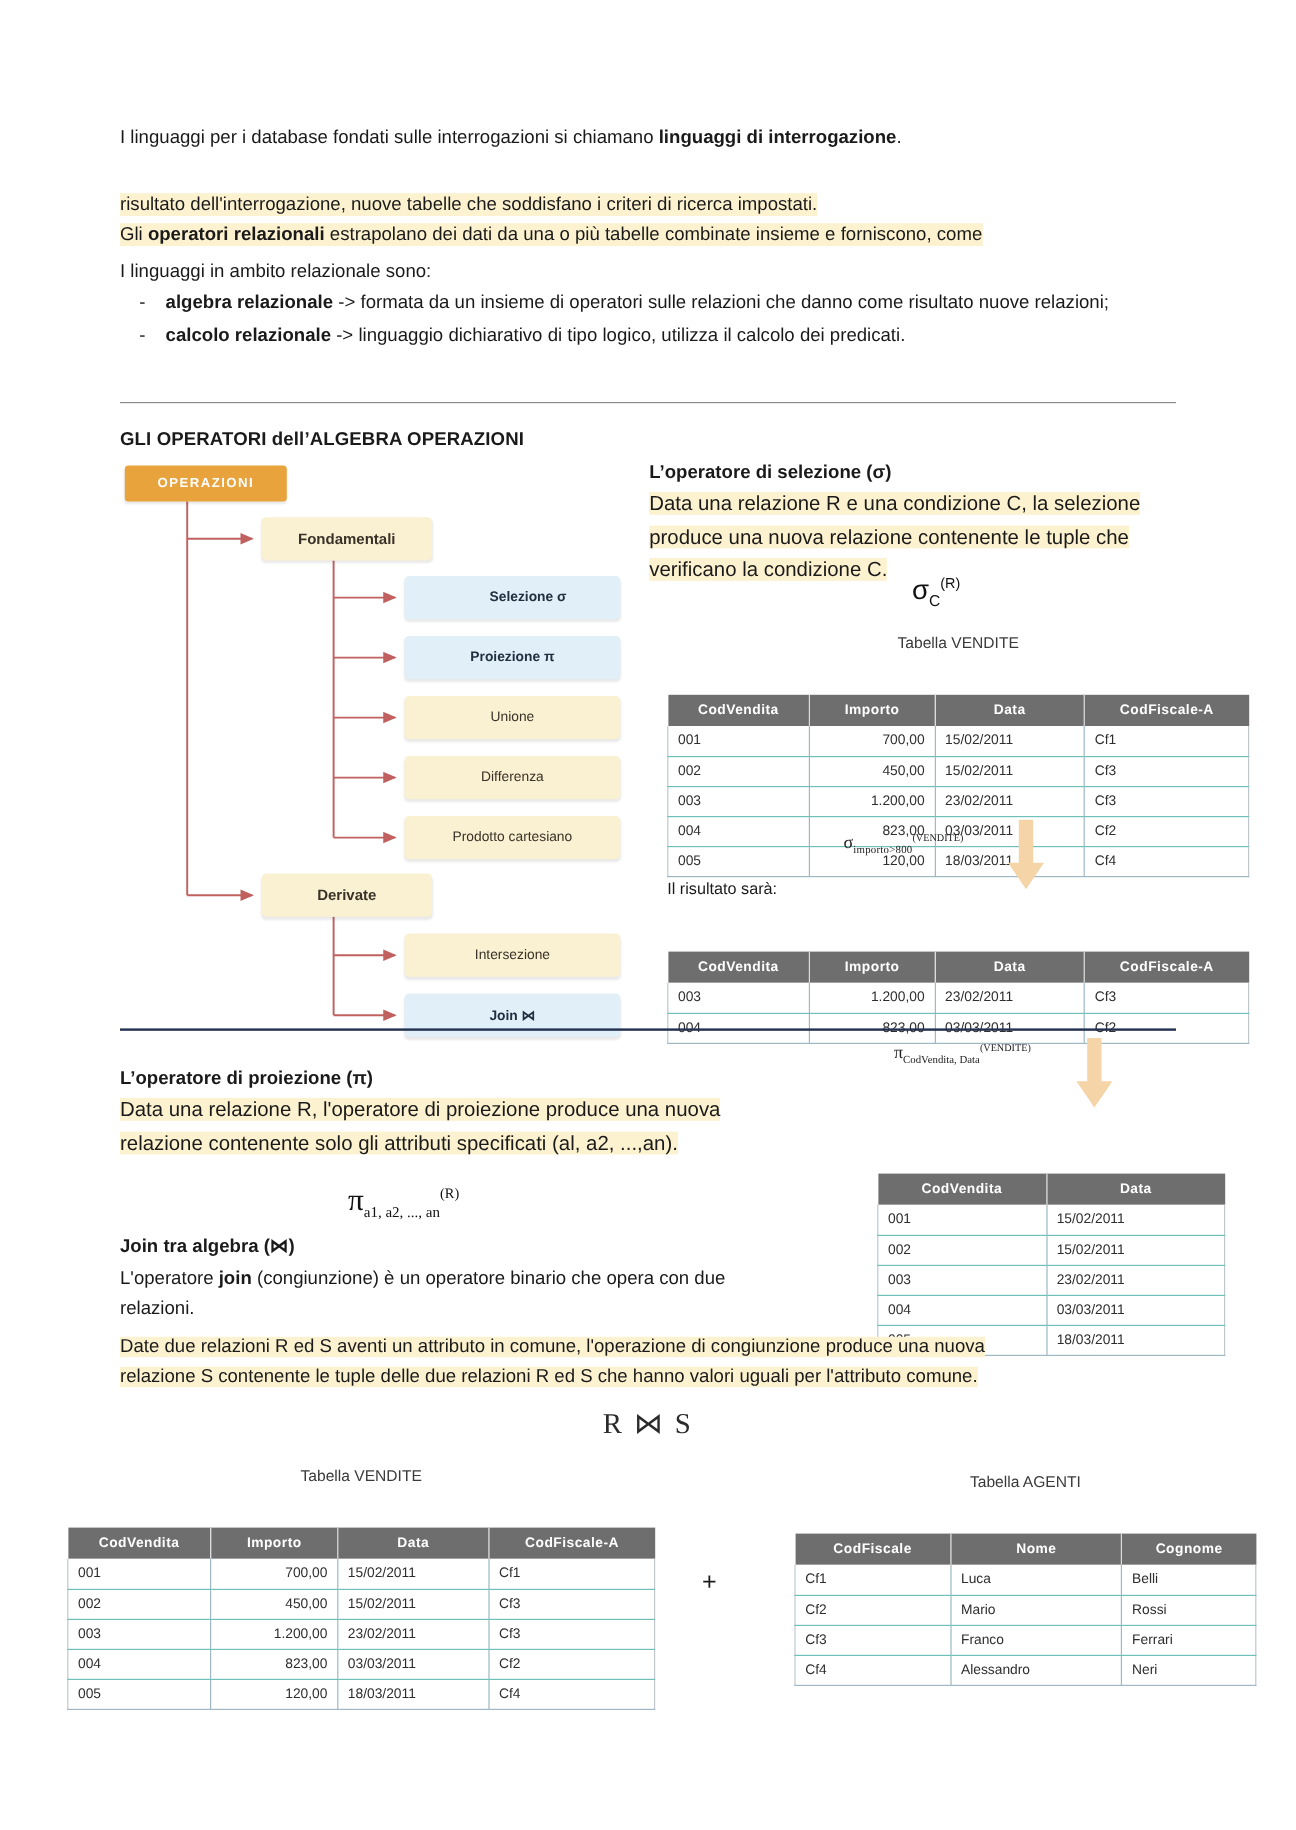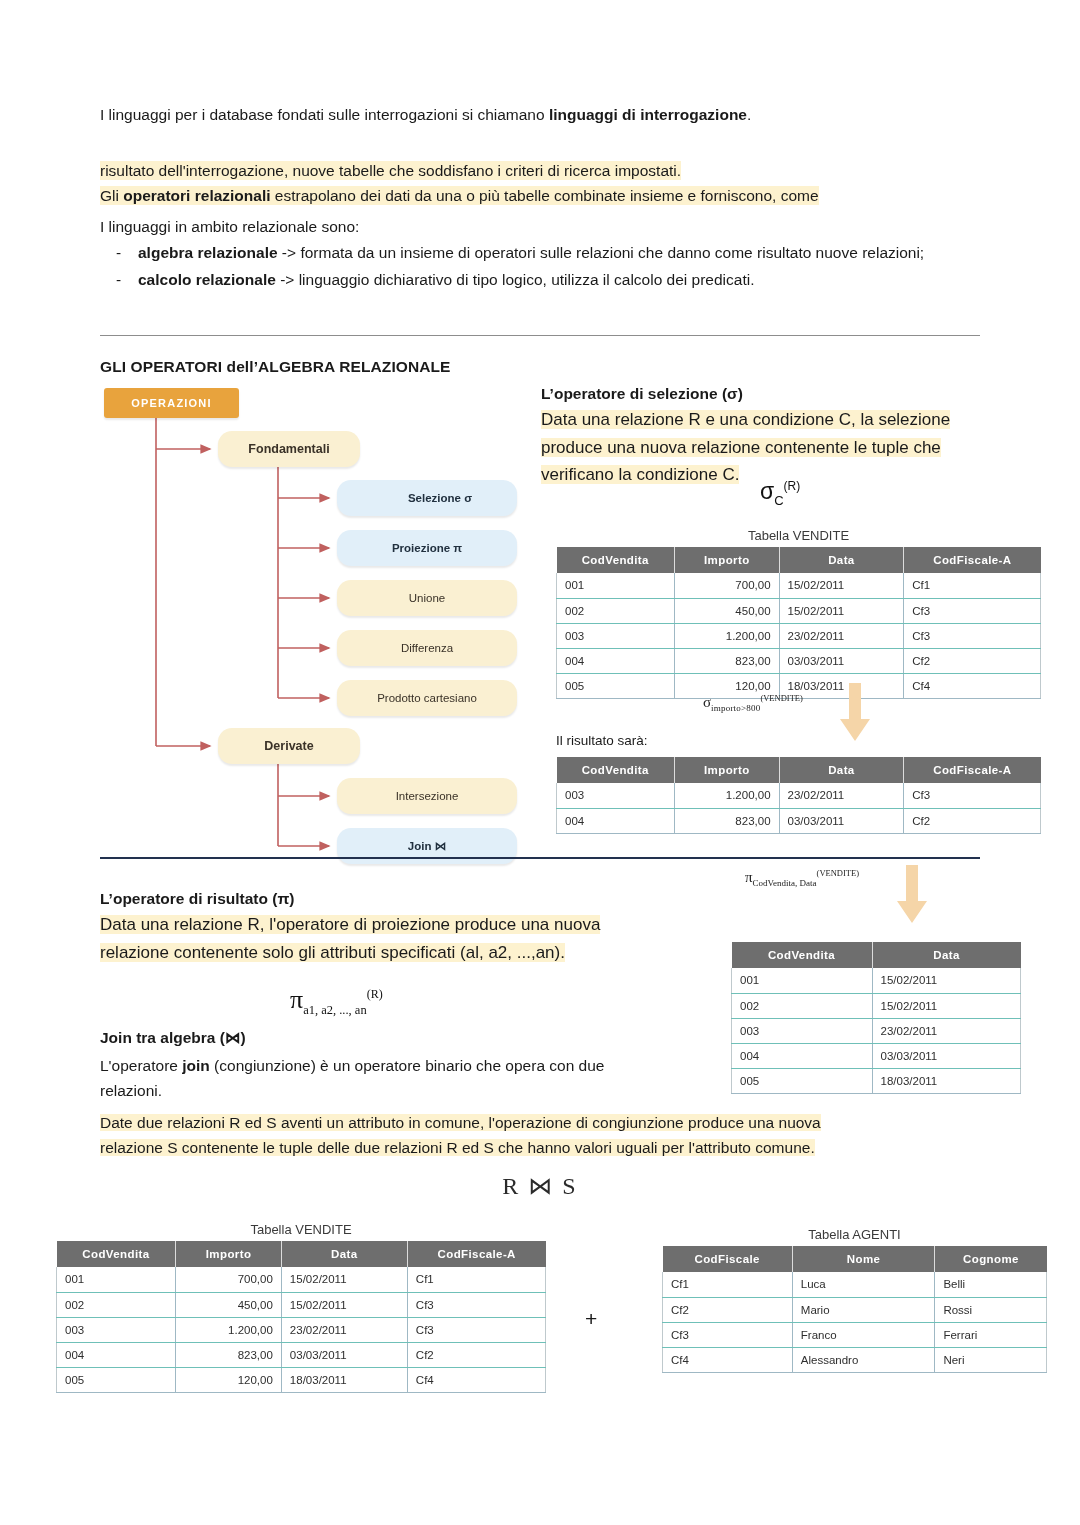--- a/index.html
+++ b/index.html
@@ -42,21 +42,21 @@
   }
 
   .section-title {
     position:absolute; left:100px; top:358px;
     font-size:15.5px; font-weight:bold; letter-spacing:.1px;
   }
 
   
   .diagram { position:absolute; left:100px; top:388px; width:443px; height:470px; }
   .node {
-    position:absolute; border-radius:14px; display:flex; align-items:center;
+    position:absolute; border-radius:4px; display:flex; align-items:center;
     justify-content:center; font-size:11.5px; box-shadow:0 2px 2px rgba(0,0,0,.09);
   }
   .n-root {
     left:4px; top:0; width:135px; height:30px;
     background:#e8a33d; color:#ffffff; font-weight:bold; letter-spacing:1.2px;
     font-size:11px; border-radius:3px;
   }
   .n-cream { background:#faf0d2; color:#3a3228; }
   .n-blue  { background:#e1eff9; color:#21303f; }
   .n-mid { width:142px; height:36px; font-weight:bold; font-size:12.5px; }
@@ -78,21 +78,21 @@
   .sel-block { position:absolute; left:541px; top:385px; width:445px; }
   .op-head { font-size:15.5px; font-weight:bold; margin-bottom:3px; }
   .op-body { font-size:17px; line-height:1.62; }
   .f-sigma {
     position:absolute; left:760px; top:478px; font-size:23px; color:#111;
   }
   .f-sigma sub { font-size:13px; }
   .f-sigma sup { font-size:12px; }
 
   .tbl-title { text-align:center; font-size:13px; color:#3a3a3a; margin-bottom:4px; }
-  table.dt { border-collapse:collapse; width:100%; font-size:11.5px; background:#fff; }
+  table.dt { border-collapse:collapse; width:100%; font-size:11.5px; background:#fff;margin-top:36px; }
   table.dt th {
     background:#6e6e6e; color:#ffffff; font-weight:bold; height:26px;
     text-align:center; letter-spacing:.4px; font-size:11.5px;
     border-right:1px solid #dcdcdc;
   }
   table.dt th:last-child { border-right:none; }
   table.dt td {
     height:25px; padding:0 8px; color:#2e2e2e;
     border-bottom:1px solid #6fc0b8; border-right:1px solid #9fb8c4;
     background:#fff;
@@ -169,21 +169,21 @@
       <span class="btxt"><b>algebra relazionale</b><span> -&gt; formata da un insieme di operatori sulle relazioni che danno come risultato nuove relazioni;</span></span>
     </div>
     <div class="bullet">
       <span class="dash">-</span>
       <span class="btxt"><b>calcolo relazionale</b><span> -&gt; linguaggio dichiarativo di tipo logico, utilizza il calcolo dei predicati.</span></span>
     </div>
   </div>
 
   <hr class="sep1">
 
-  <div class="section-title">GLI OPERATORI dell’ALGEBRA RELAZIONALE</div>
+  <div class="section-title">GLI OPERATORI dell’ALGEBRA OPERAZIONI</div>
 
   <div class="diagram">
     <svg viewBox="0 0 443 475">
       <defs>
         <marker id="ah" markerWidth="7" markerHeight="7" refX="6" refY="3" orient="auto">
           <path d="M0,0 L7,3 L0,6 z" fill="#c0605f"></path>
         </marker>
       </defs>
 
       <path d="M56,30 L56,358" stroke="#c0605f" stroke-width="1.6" fill="none"></path>
@@ -320,21 +320,21 @@
     <span>π</span><sub>CodVendita, Data</sub><sup>(VENDITE)</sup>
   </div>
 
   <div class="arrow-down a2">
     <svg width="34" height="62" viewBox="0 0 34 62">
       <path d="M11,0 L23,0 L23,36 L32,36 L17,58 L2,36 L11,36 Z" fill="#f5d5a8"></path>
     </svg>
   </div>
 
   <div class="proj-block">
-    <div class="op-head">L’operatore di risultato (π)</div>
+    <div class="op-head">L’operatore di proiezione (π)</div>
     <div class="op-body">
       <span class="hl">Data una relazione R, l'operatore di proiezione produce una nuova</span><br>
       <span class="hl">relazione contenente solo gli attributi specificati (al, a2, ...,an).</span>
     </div>
   </div>
 
   <div class="f-pi">
     <span>π</span><sub>a1, a2, ..., an</sub><sup>(R)</sup>
   </div>
 

